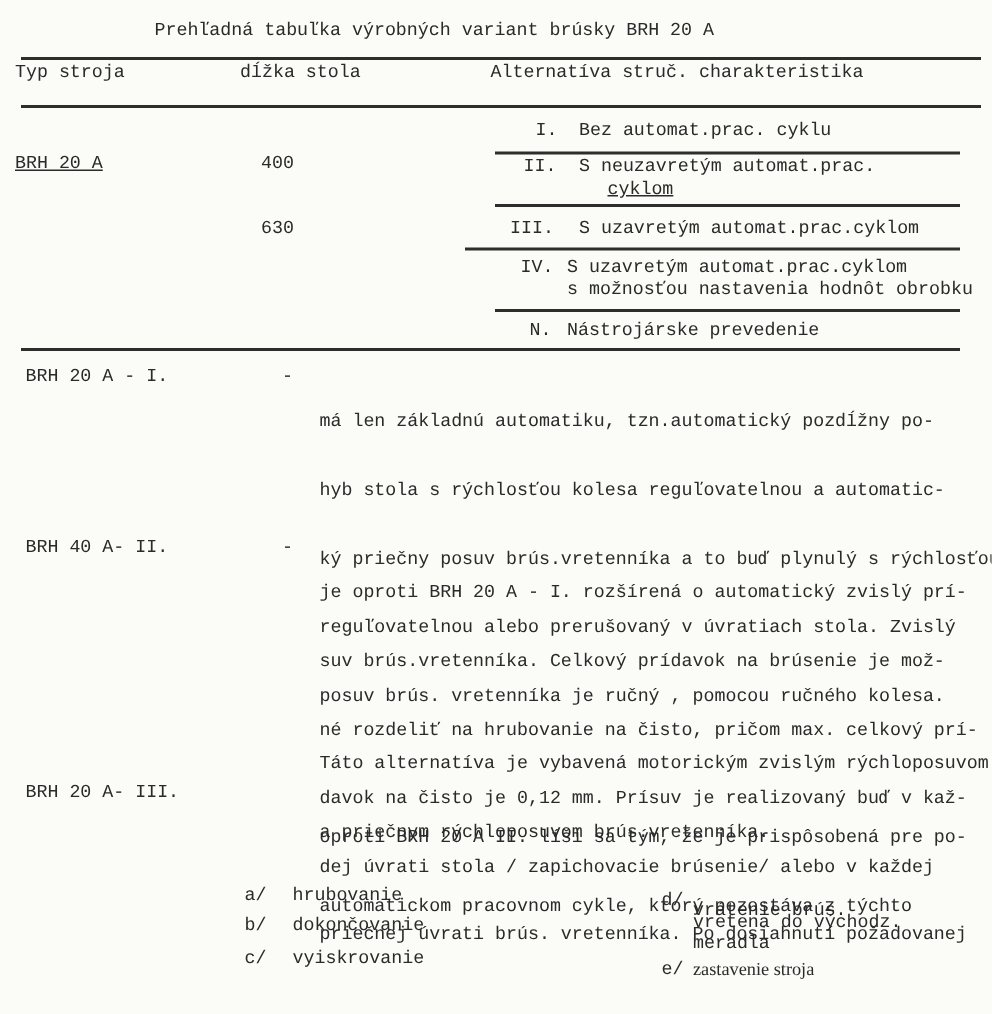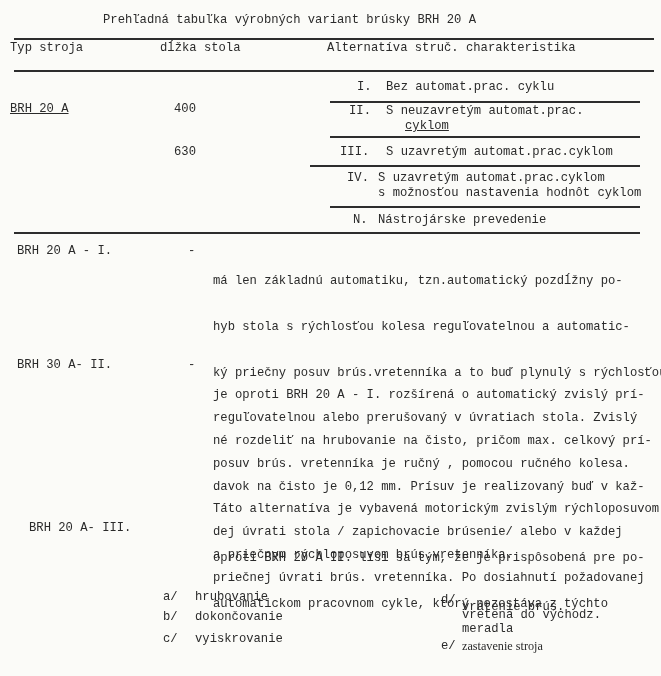--- a/index.html
+++ b/index.html
@@ -37,21 +37,21 @@
 </div>
 <div class="hr thin" style="left:330px;top:136px;width:310px;"></div>
 <div>
   <div class="abs" style="left:340px;top:145px;">III.</div>
   <div class="abs" style="left:386px;top:145px;">S uzavretým automat.prac.cyklom</div>
 </div>
 <div class="hr thin" style="left:310px;top:165px;width:330px;"></div>
 <div>
   <div class="abs" style="left:347px;top:171px;">IV.</div>
   <div class="abs" style="left:378px;top:171px;">S uzavretým automat.prac.cyklom</div>
-  <div class="abs" style="left:378px;top:186px;">s možnosťou nastavenia hodnôt cyklom</div>
+  <div class="abs" style="left:378px;top:186px;">s možnosťou nastavenia hodnôt obrobku</div>
 </div>
 <div class="hr thin" style="left:330px;top:206px;width:310px;"></div>
 <div>
   <div class="abs" style="left:353px;top:213px;">N.</div>
   <div class="abs" style="left:378px;top:213px;">Nástrojárske prevedenie</div>
 </div>
 <div class="hr" style="left:14px;top:232px;width:626px;"></div>
 
 <div>
   <div class="abs" style="left:17px;top:244px;">BRH 20 A - I.</div>
@@ -61,35 +61,36 @@
     <div>hyb stola s rýchlosťou kolesa reguľovatelnou a automatic-</div>
     <div>ký priečny posuv brús.vretenníka a to buď plynulý s rýchlosťou</div>
     <div>reguľovatelnou alebo prerušovaný v úvratiach stola. Zvislý</div>
     <div>posuv brús. vretenníka je ručný , pomocou ručného kolesa.</div>
     <div>Táto alternatíva je vybavená motorickým zvislým rýchloposuvom</div>
     <div>a priečnym rýchloposuvom brús.vretenníka.</div>
   </div>
 </div>
 
 <div>
-  <div class="abs" style="left:17px;top:358px;">BRH 30 A- II.</div>
+  <div class="abs" style="left:17px;top:358px;">BRH 40 A- II.</div>
   <div class="abs" style="left:188px;top:358px;">-</div>
   <div class="para" style="top:358px;">
     <div>je oproti BRH 20 A - I. rozšírená o automatický zvislý prí-</div>
+    <div>suv brús.vretenníka. Celkový prídavok na brúsenie je mož-</div>
     <div>né rozdeliť na hrubovanie na čisto, pričom max. celkový prí-</div>
     <div>davok na čisto je 0,12 mm. Prísuv je realizovaný buď v kaž-</div>
     <div>dej úvrati stola / zapichovacie brúsenie/ alebo v každej</div>
     <div>priečnej úvrati brús. vretenníka. Po dosiahnutí požadovanej</div>
     
     
   </div>
 </div>
 
 <div>
-  <div class="abs" style="left:17px;top:521px;margin-left:12px;">BRH 20 A- III.</div>
+  <div class="abs" style="left:17px;top:521px;">BRH 20 A- III.</div>
   <div class="para" style="top:521px;">
     <div>oproti BRH 20 A II. líši sa tým, že je prispôsobená pre po-</div>
     <div>automatickom pracovnom cykle, ktorý pozostáva z týchto</div>
     
   </div>
 </div>
 
 <div>
   <div class="abs" style="left:163px;top:590px;">a/</div>
   <div class="abs" style="left:195px;top:590px;">hrubovanie</div>

